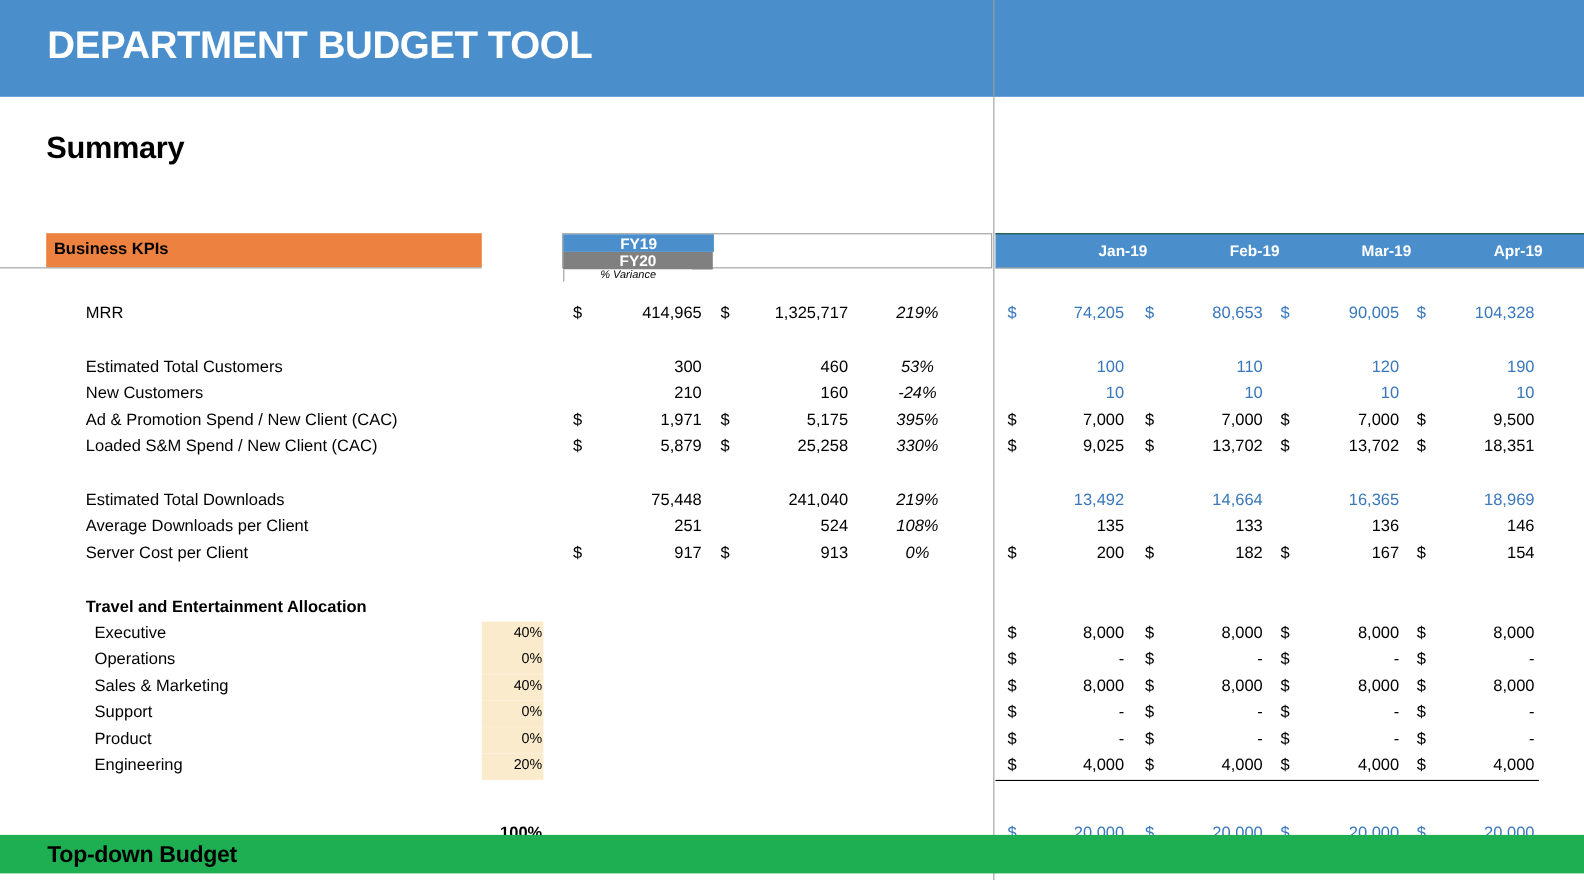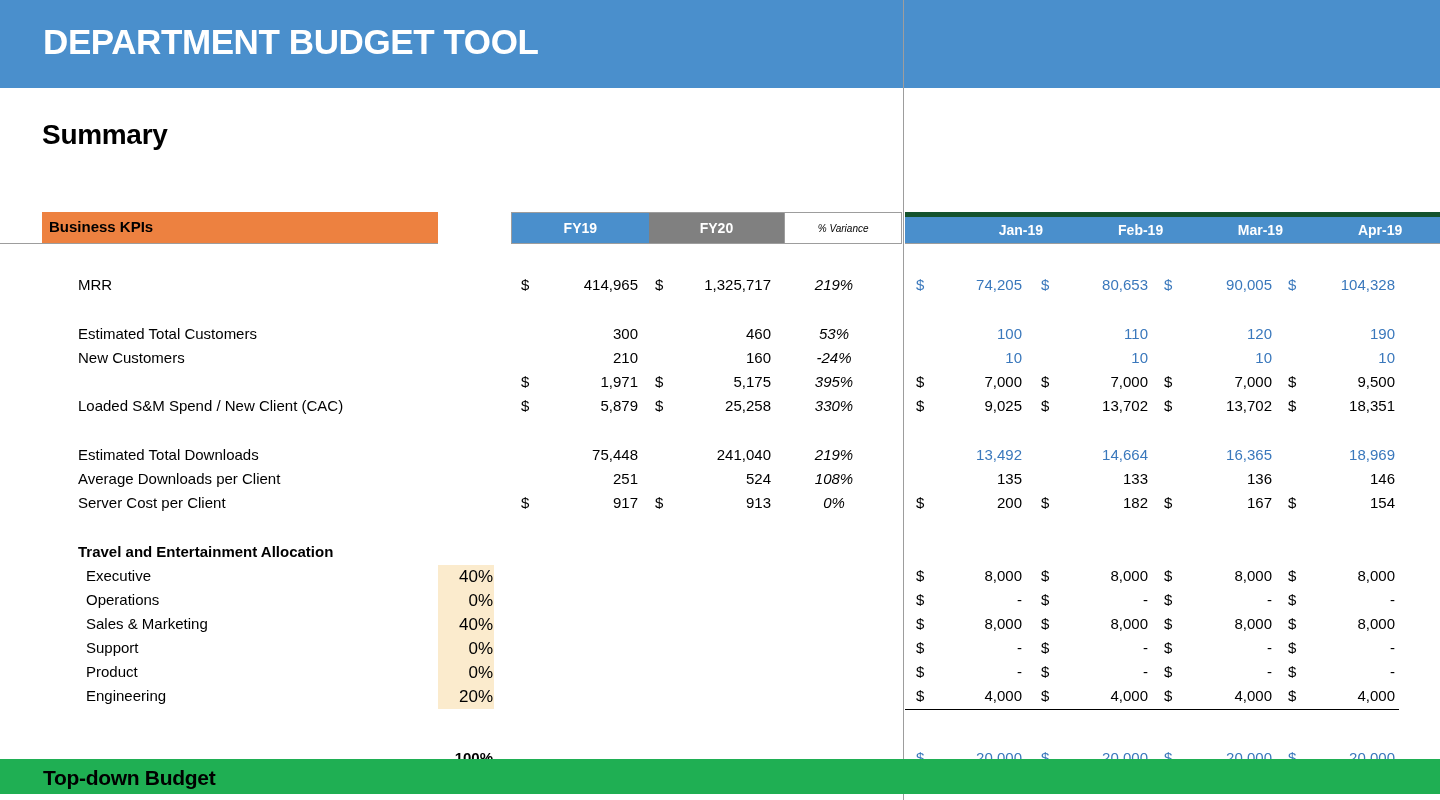--- a/index.html
+++ b/index.html
@@ -86,20 +86,21 @@
   
   #fy-header-group {
     position: absolute;
     left: 511px;
     top: 212px;
     width: 391px;
     height: 32px;
     border: 1px solid #9d9d9d;
     box-sizing: border-box;
     display: flex;
+    flex-direction: column;
   }
   .fy-cell {
     height: 100%;
     display: flex;
     align-items: center;
     justify-content: center;
     font-size: 14px;
     font-weight: bold;
     color: #FFFFFF;
     box-sizing: border-box;
@@ -120,21 +121,21 @@
   }
 
   
   #month-header-group {
     position: absolute;
     left: 905px;
     top: 212px;
     width: 535px;
     height: 32px;
     background: #4A8FCC;
-    border-top: 5px solid #14532d;
+    border-top: 1px solid #14532d;
     border-bottom: 1px solid #9d9d9d;
     box-sizing: border-box;
     display: flex;
     padding-left: 44px;
   }
   .month-cell {
     width: 123px;
     height: 100%;
     display: flex;
     align-items: center;
@@ -197,21 +198,21 @@
   .c-m4-cur { left: 1288px; }
   .c-m4-val { left: 1307px; width: 88px; }
 
   
   .alloc-pct {
     position: absolute;
     left: 438px;
     width: 56px;
     height: 24px;
     background: #FBEBCD;
-    font-size: 17px;
+    font-size: 13px;
     text-align: right;
     box-sizing: border-box;
     padding-right: 1px;
   }
   .alloc-pct span { display: block; margin-top: 2px; }
   .alloc-total {
     position: absolute;
     left: 438px;
     width: 56px;
     font-size: 15px;
@@ -314,20 +315,21 @@
   <div class="num c-fy19-val">210</div>
   <div class="num c-fy20-val">160</div>
   <div class="num c-var ital">-24%</div>
   <div class="num c-m1-val blue">10</div>
   <div class="num c-m2-val blue">10</div>
   <div class="num c-m3-val blue">10</div>
   <div class="num c-m4-val blue">10</div>
 </div>
 
 <div class="row" style="top:371px">
+  <div class="label lvl0">Ad &amp; Promotion Spend / New Client (CAC)</div>
   <div class="cur c-fy19-cur">$</div>
   <div class="num c-fy19-val">1,971</div>
   <div class="cur c-fy20-cur">$</div>
   <div class="num c-fy20-val">5,175</div>
   <div class="num c-var ital">395%</div>
   <div class="cur c-m1-cur">$</div>
   <div class="num c-m1-val">7,000</div>
   <div class="cur c-m2-cur">$</div>
   <div class="num c-m2-val">7,000</div>
   <div class="cur c-m3-cur">$</div>

